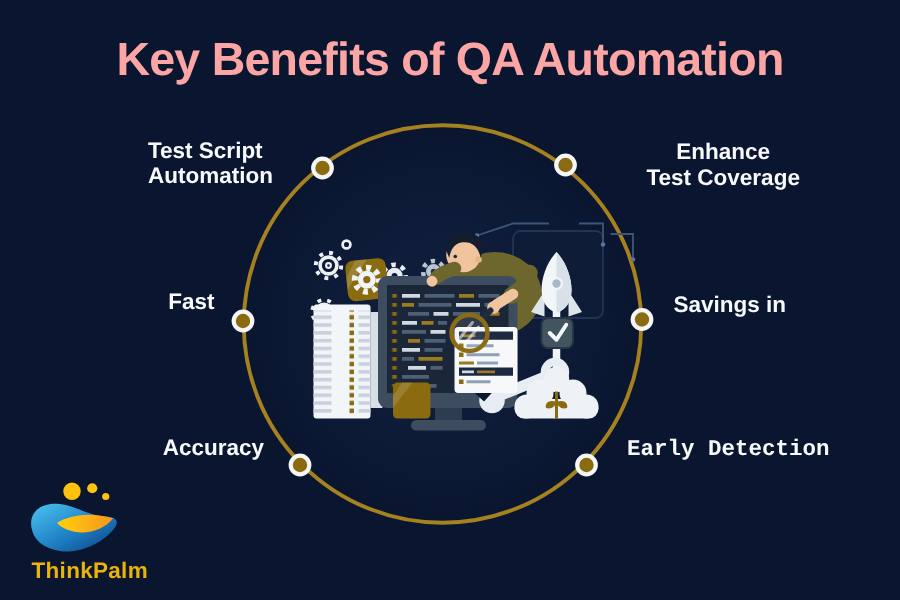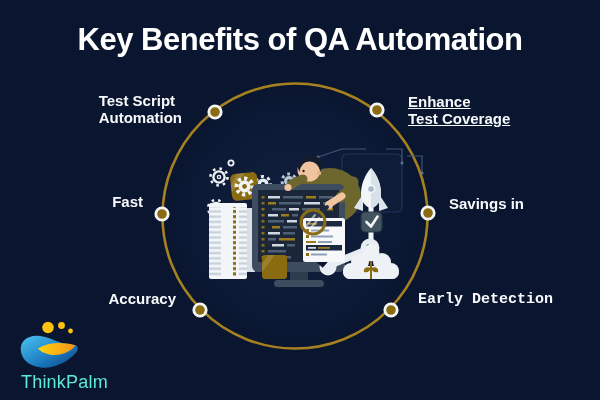--- a/index.html
+++ b/index.html
@@ -1,30 +1,30 @@
 <!DOCTYPE html>
 <html><head>
 <meta charset="utf-8">
 <style>
   html,body{margin:0;padding:0;background:#0a1630;}
   .canvas{position:relative;width:600px;height:400px;background:#0a1630;overflow:hidden;
           font-family:"Liberation Sans",sans-serif;}
   .title{position:absolute;left:0;right:0;top:22px;margin:0;text-align:center;
-         color:#ffffff;font-size:31px;font-weight:bold;letter-spacing:-0.5px;}
+         color:#fca5a5;font-size:31px;font-weight:bold;letter-spacing:-0.5px;}
   .diagram{position:absolute;left:0;top:0;width:600px;height:400px;}
   .benefit{position:absolute;color:#f8f9fb;font-size:15px;font-weight:bold;line-height:17px;}
   .benefit span{display:block;}
   .b-tl{right:418px;top:92px;text-align:left;margin-left:17px;}
-  .b-tr{left:408px;top:93px;text-align:left;text-decoration:underline;}
+  .b-tr{left:431px;top:93px;text-align:center;}
   .b-l{right:457px;top:193px;text-align:right;margin-left:16px;}
   .b-r{left:449px;top:195px;text-align:left;}
   .b-bl{right:424px;top:290px;text-align:right;}
   .b-br{left:418px;top:291px;text-align:left;font-family:Liberation Mono, monospace;}
-  .logo-text{position:absolute;left:21px;top:372px;color:#5eead4;
-             font-size:18px;font-weight:normal;letter-spacing:0.2px;}
+  .logo-text{position:absolute;left:21px;top:372px;color:#eab308;
+             font-size:15px;font-weight:bold;letter-spacing:0.2px;}
 </style>
 </head>
 <body>
 
 <div class="canvas">
 
   <h1 class="title">Key Benefits of QA Automation</h1>
 
   <svg class="diagram" viewBox="0 0 600 400" aria-hidden="true">
     <defs>

